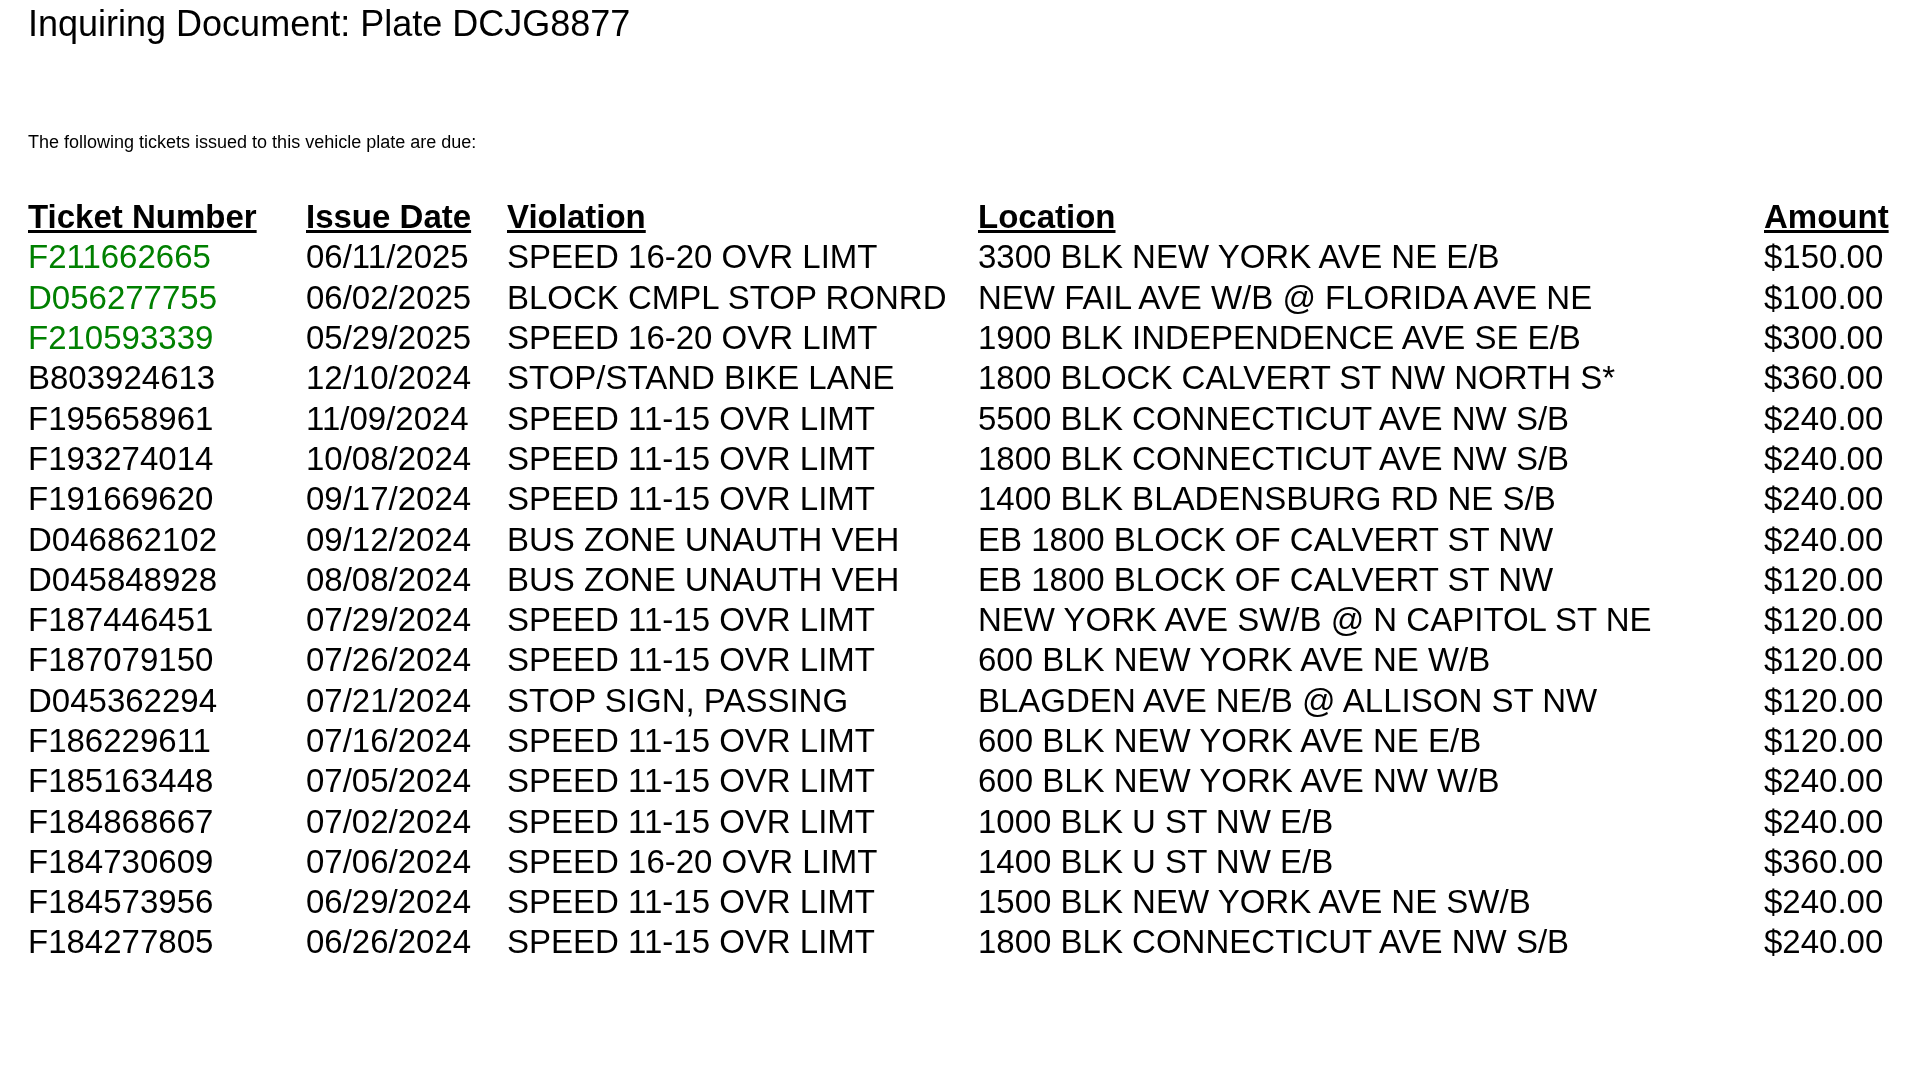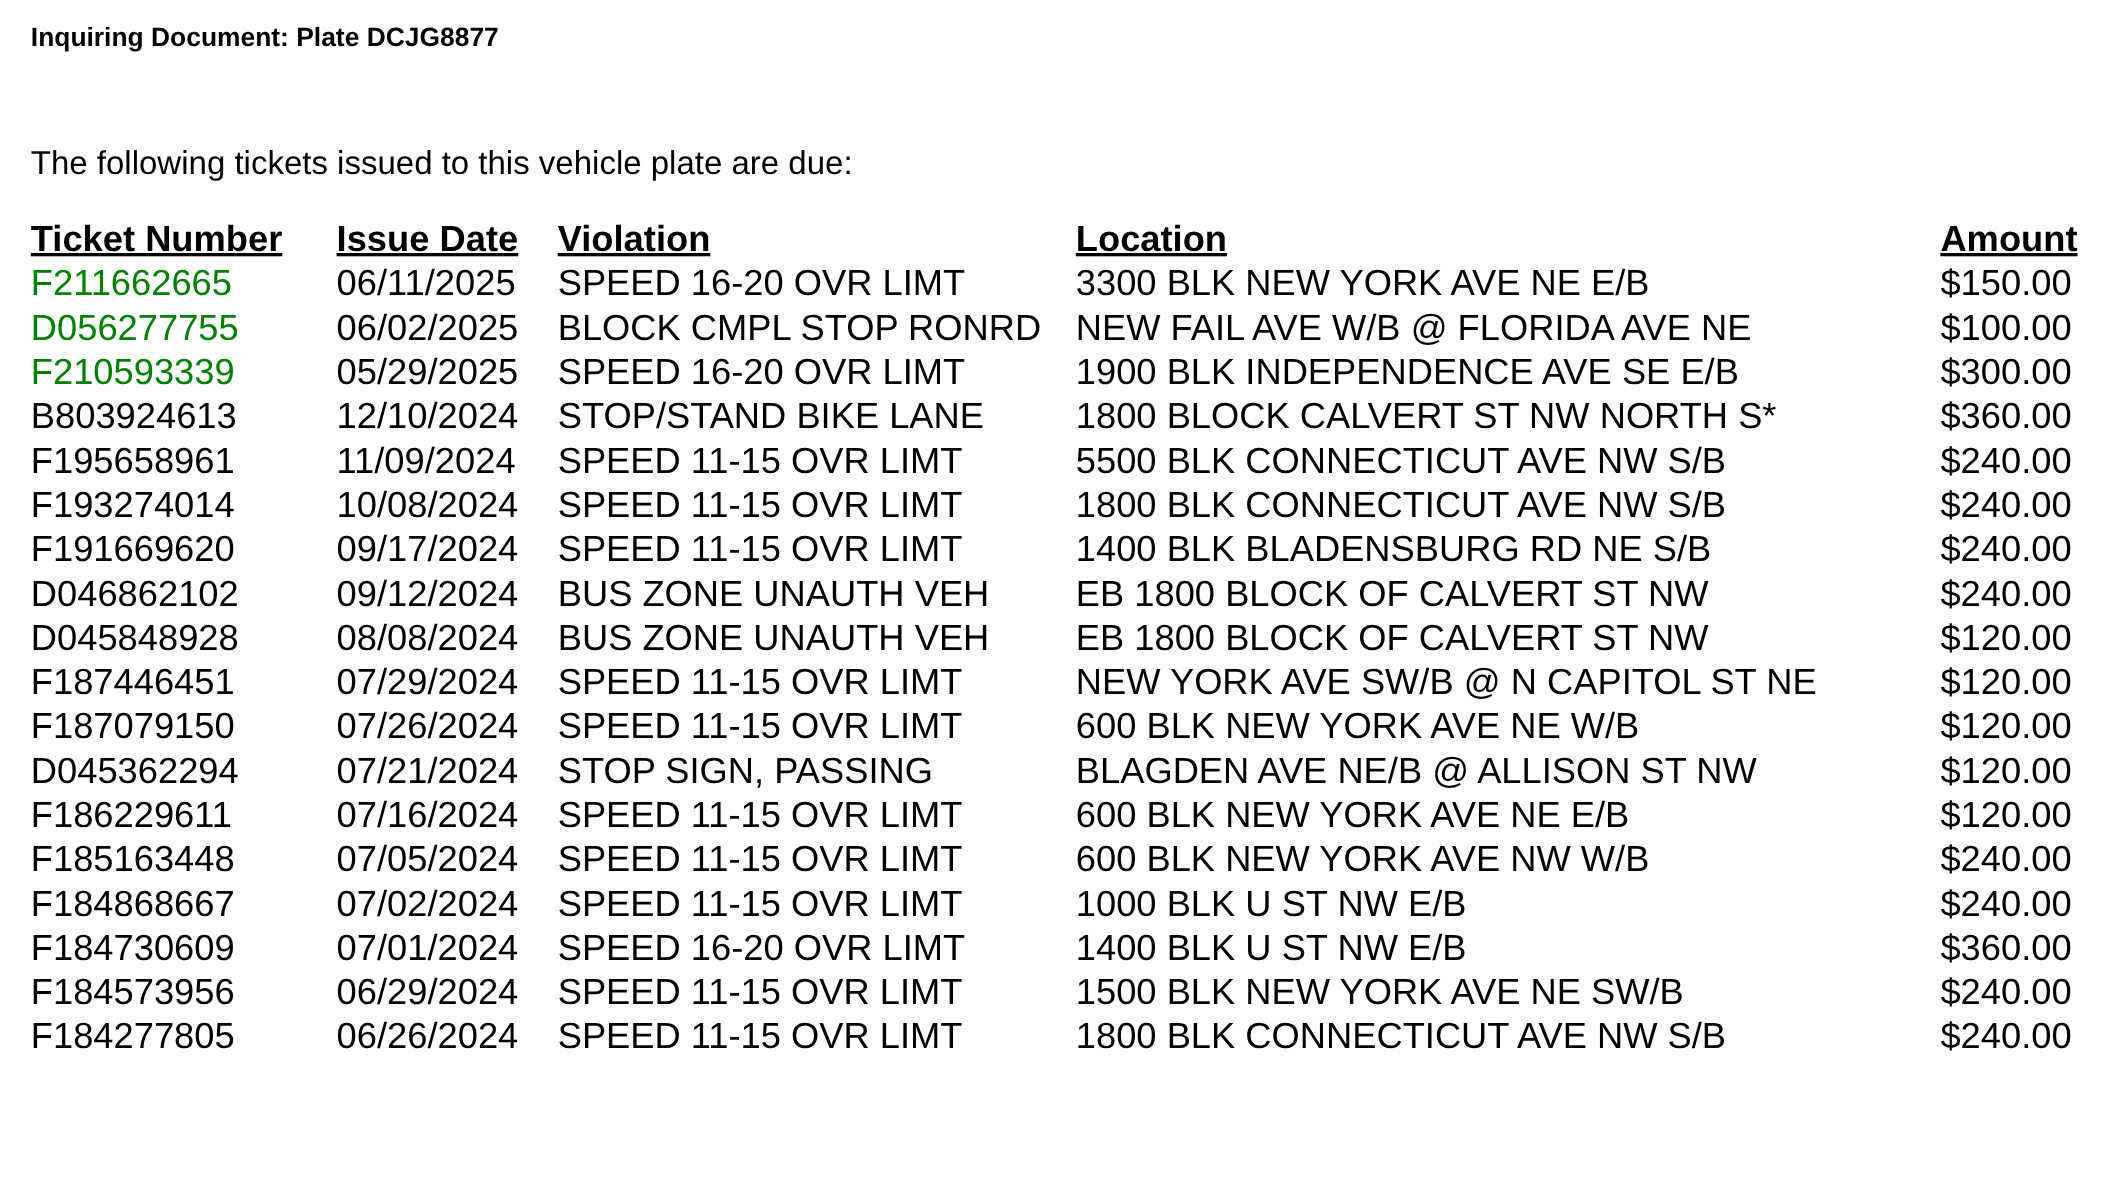--- a/index.html
+++ b/index.html
@@ -12,30 +12,30 @@
   .page {
     position: relative;
     width: 1918px;
     height: 1082px;
     overflow: hidden;
     background: #ffffff;
   }
   .doc-title {
     position: absolute;
     left: 28px;
-    top: 21px;
-    font-size: 24px;
-    font-weight: bold;
+    top: 3px;
+    font-size: 36px;
+    font-weight: normal;
     white-space: nowrap;
   }
   .doc-intro {
     position: absolute;
     left: 28px;
     top: 132px;
-    font-size: 30px;
+    font-size: 18px;
     white-space: nowrap;
   }
   table.tickets {
     position: absolute;
     left: 28px;
     top: 197px;
     width: 1836px;
     border-collapse: collapse;
     table-layout: fixed;
     font-size: 33px;
@@ -188,21 +188,21 @@
         </tr>
         <tr>
           <td>F184868667</td>
           <td>07/02/2024</td>
           <td>SPEED 11-15 OVR LIMT</td>
           <td>1000 BLK U ST NW E/B</td>
           <td class="amt">$240.00</td>
         </tr>
         <tr>
           <td>F184730609</td>
-          <td>07/01/2024</td>
+          <td>07/06/2024</td>
           <td>SPEED 16-20 OVR LIMT</td>
           <td>1400 BLK U ST NW E/B</td>
           <td class="amt">$360.00</td>
         </tr>
         <tr>
           <td>F184573956</td>
           <td>06/29/2024</td>
           <td>SPEED 11-15 OVR LIMT</td>
           <td>1500 BLK NEW YORK AVE NE SW/B</td>
           <td class="amt">$240.00</td>

